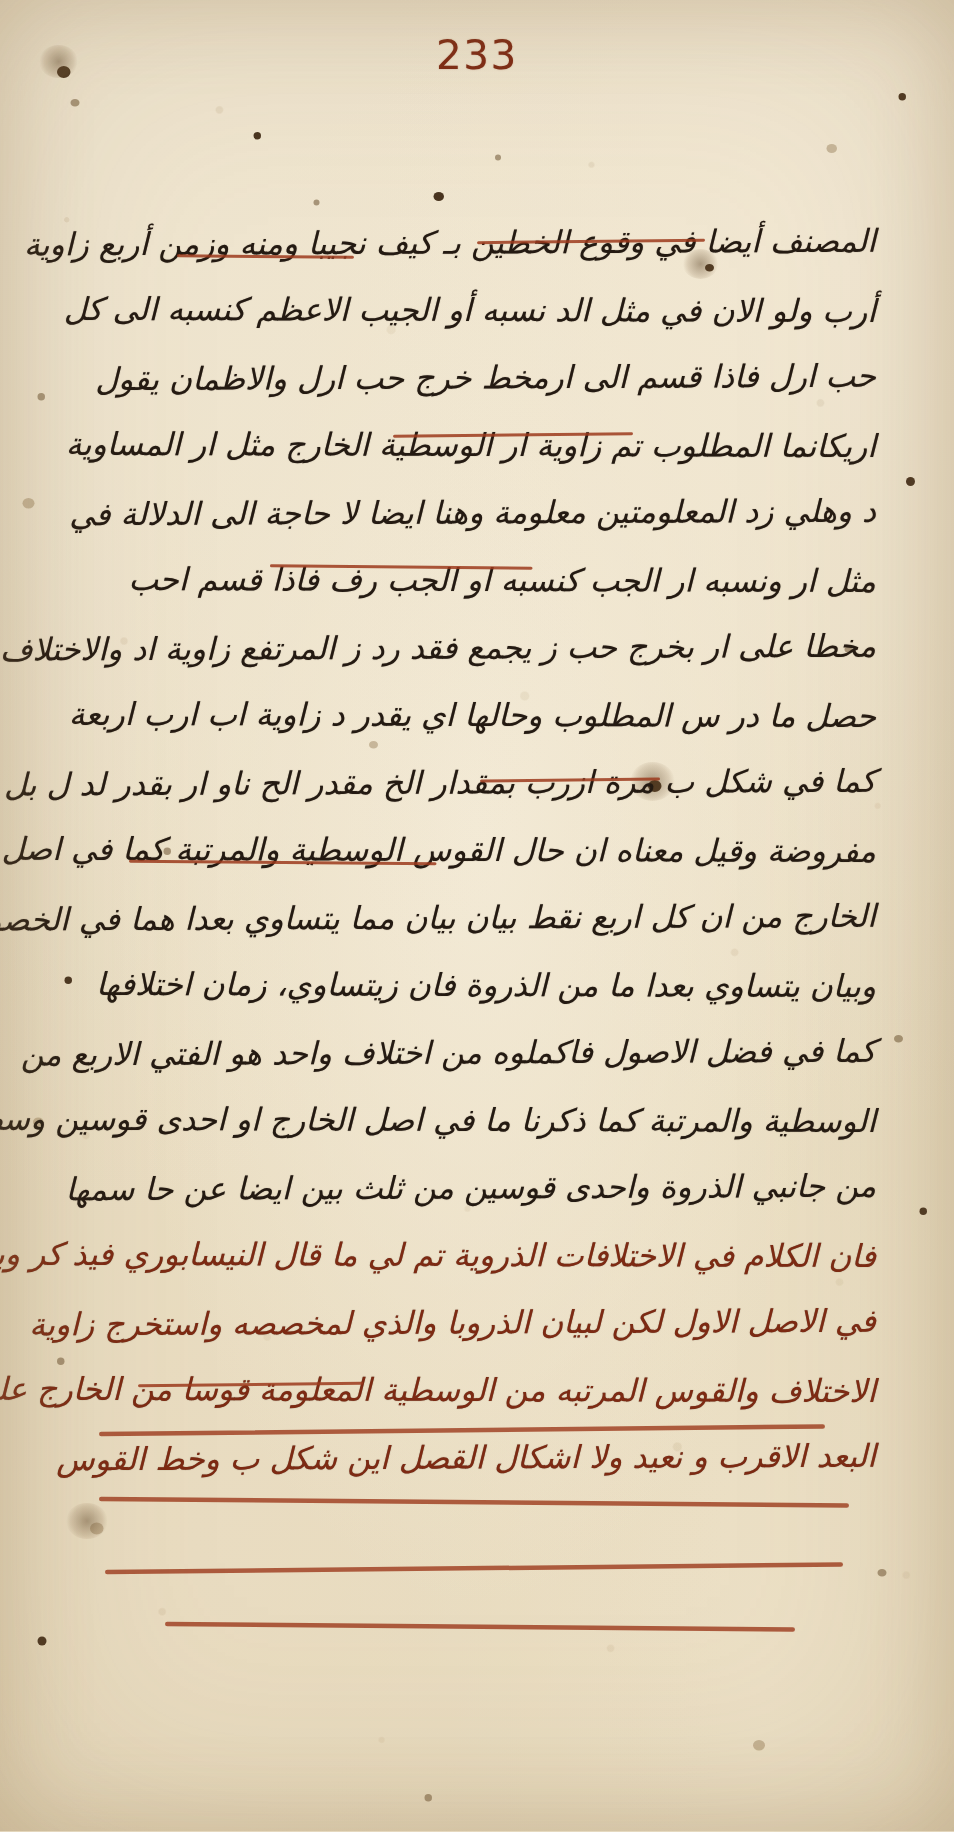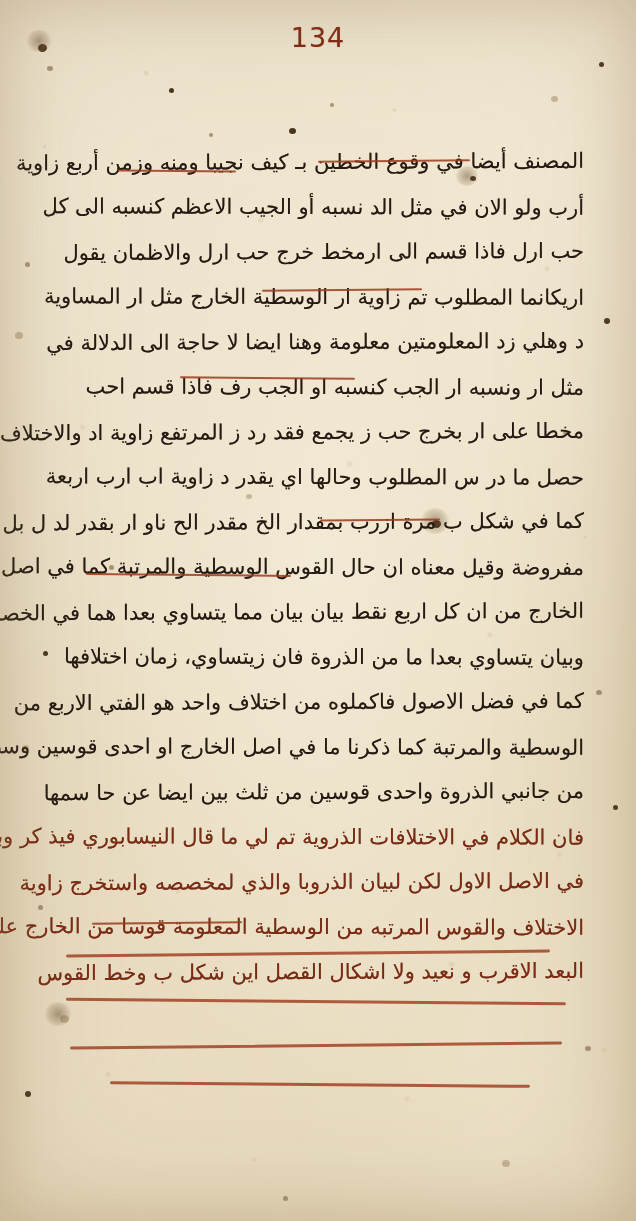--- a/index.html
+++ b/index.html
@@ -89,20 +89,21 @@
   }
 
   
   #textblock {
     position: absolute;
     top: 140px;
     left: 52px;
     width: 532px;
     direction: rtl;
     text-align: justify;
+    font-style: italic;
   }
   .line {
     position: relative;
     height: 45px;
     line-height: 45px;
     white-space: nowrap;
     color: #241a12;
     font-family: "DejaVu Sans", sans-serif;
     font-size: 21px;
     letter-spacing: -0.5px;
@@ -158,21 +159,21 @@
   <div class="speck pale" style="left:60px;  top:1015px; width:9px; height:8px;"></div>
   <div class="speck" style="left:25px;  top:1091px; width:6px;  height:6px;"></div>
   <div class="speck soft" style="left:585px; top:1046px; width:6px; height:5px;"></div>
   <div class="speck pale" style="left:502px; top:1160px; width:8px; height:7px;"></div>
   <div class="speck soft" style="left:283px; top:1196px; width:5px; height:5px;"></div>
   <div class="blot" style="left:26px;  top:30px;  width:26px; height:22px;"></div>
   <div class="blot" style="left:455px; top:166px; width:24px; height:20px;"></div>
   <div class="blot" style="left:420px; top:508px; width:30px; height:26px;"></div>
   <div class="blot" style="left:44px;  top:1002px; width:28px; height:24px;"></div>
 
-  <div id="folio">134</div>
+  <div id="folio">233</div>
 
   <div id="textblock">
     <div class="line">المصنف أيضا في وقوع الخطين بـ كيف نجيبا ومنه وزمن أربع زاوية</div>
     <div class="line">أرب ولو الان في مثل الد نسبه أو الجيب الاعظم كنسبه الى كل</div>
     <div class="line">حب ارل فاذا قسم الى ارمخط خرج حب ارل والاظمان يقول</div>
     <div class="line">اريكانما المطلوب تم زاوية ار الوسطية الخارج مثل ار المساوية</div>
     <div class="line">د وهلي زد المعلومتين معلومة وهنا ايضا لا حاجة الى الدلالة في</div>
     <div class="line">مثل ار ونسبه ار الجب كنسبه او الجب رف فاذا قسم احب</div>
     <div class="line">مخطا على ار بخرج حب ز يجمع فقد رد ز المرتفع زاوية اد والاختلاف</div>
     <div class="line">حصل ما در س المطلوب وحالها اي يقدر د زاوية اب ارب اربعة</div>

